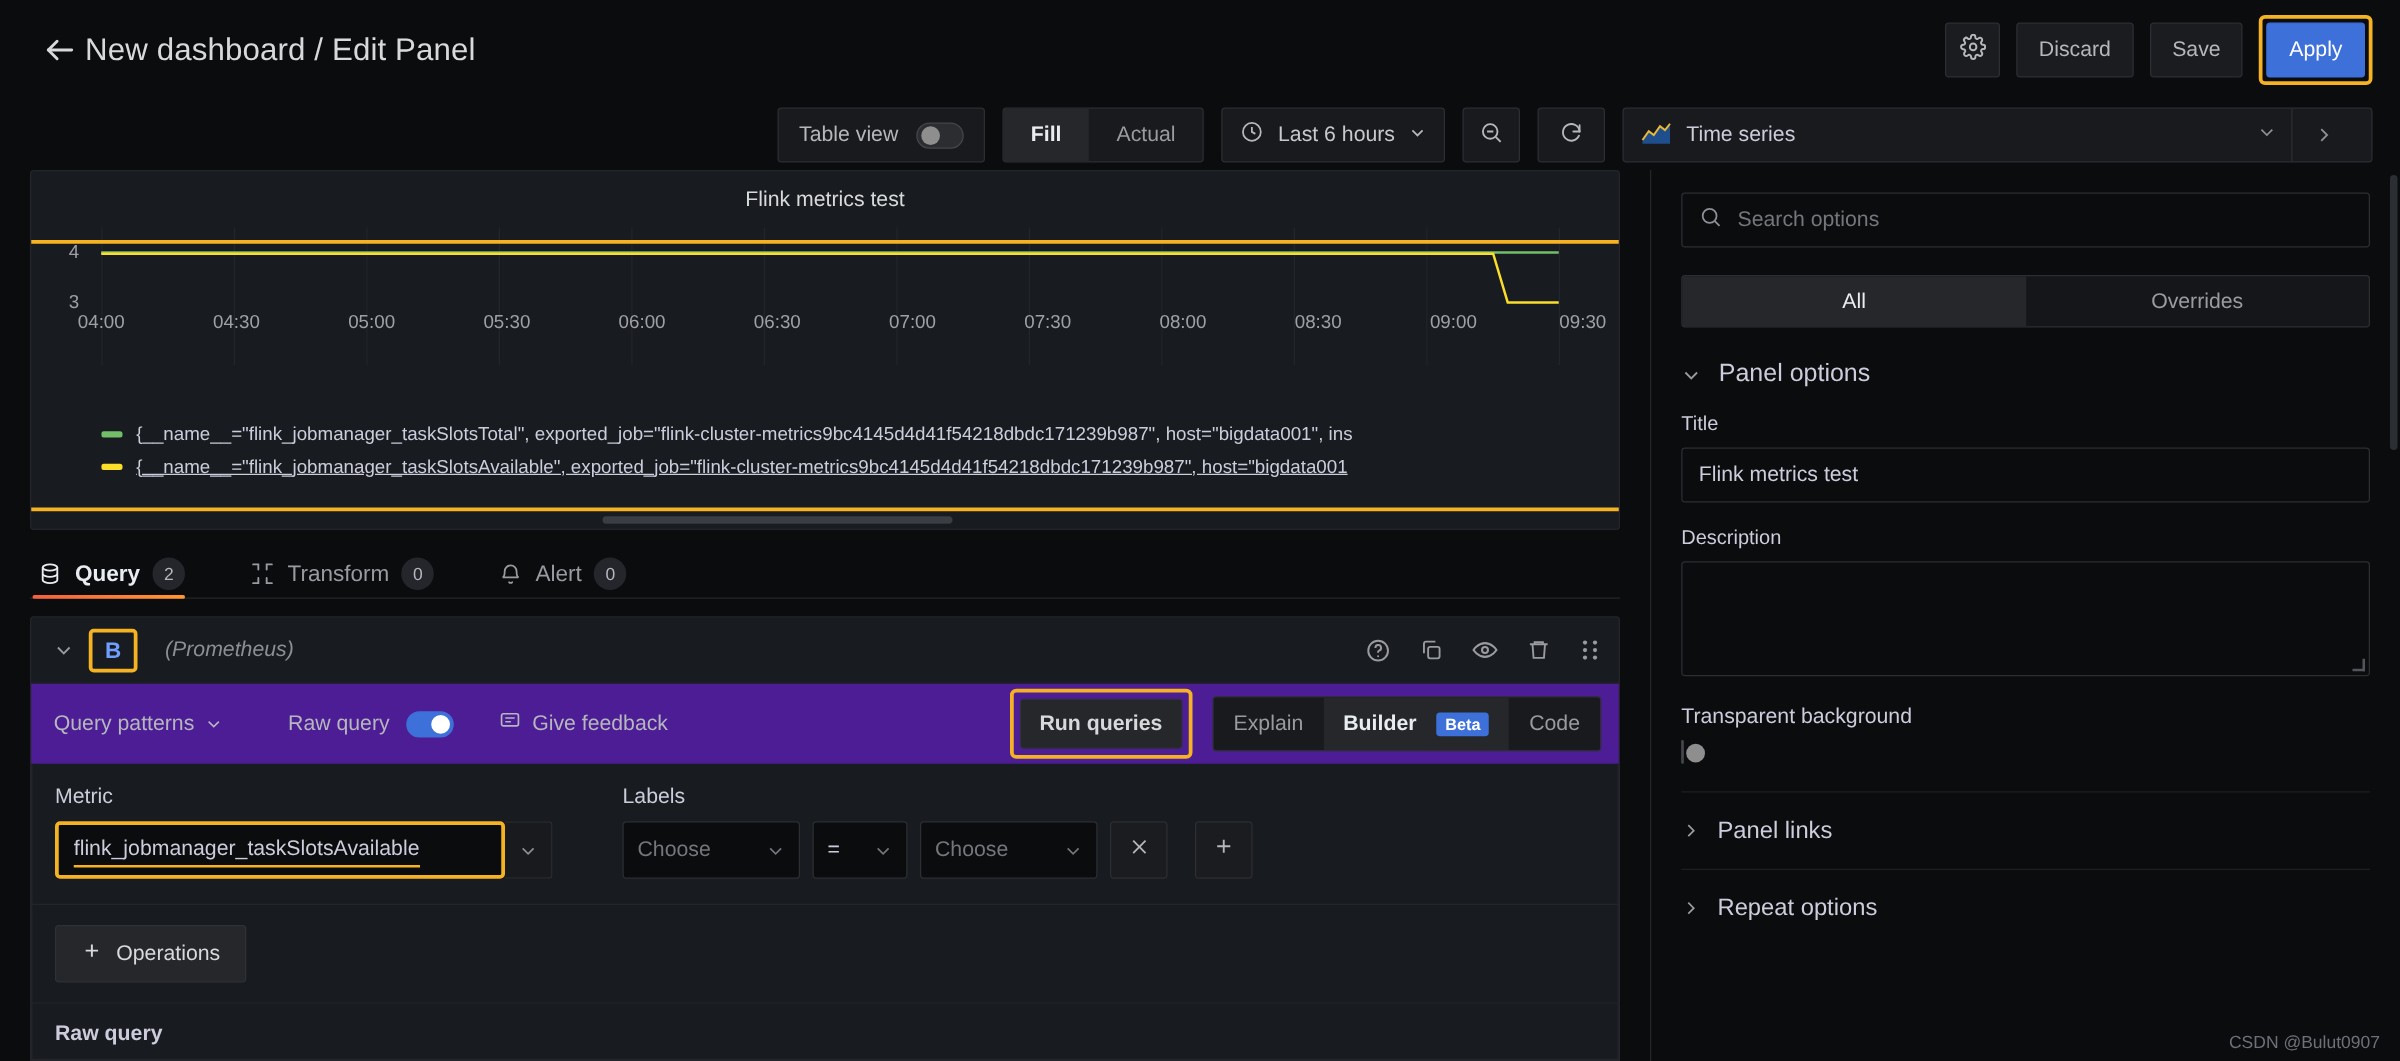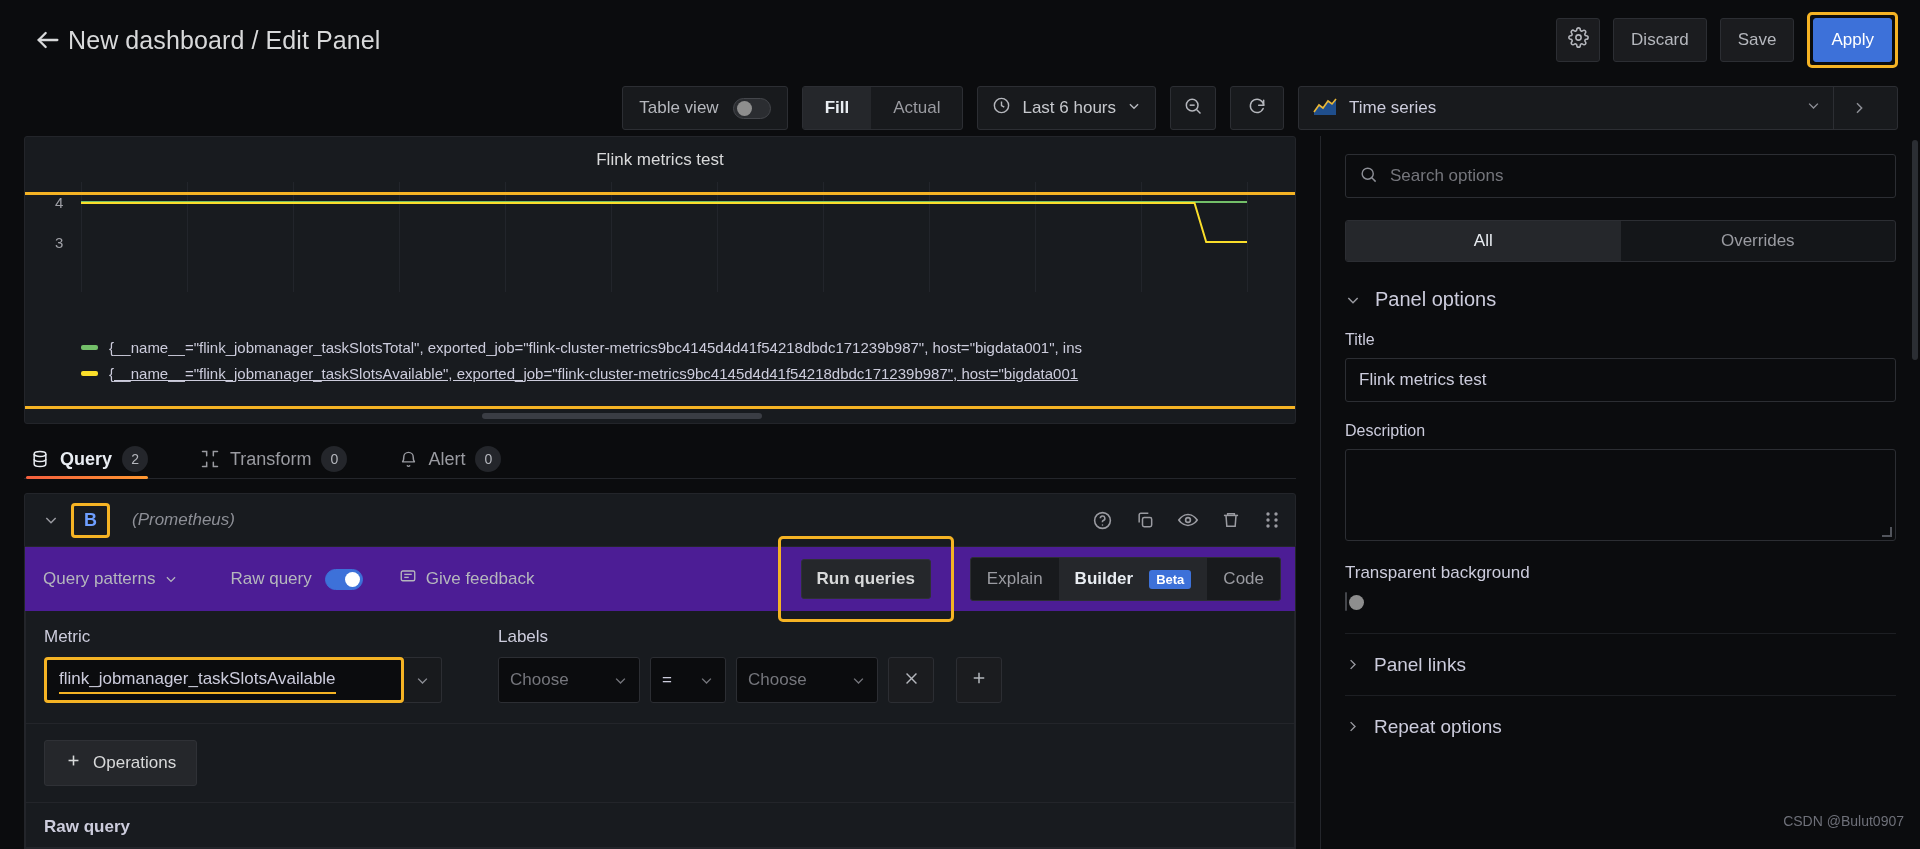--- a/index.html
+++ b/index.html
@@ -179,21 +179,21 @@
   .qbody {
     background: #4c1d95; border: 1px solid #23252a; border-top: none; padding: 0;
   }
   .qbody-toolbar {
     display: flex; align-items: center; gap: 0; padding: 14px 14px 14px 18px; height: 64px;
   }
   .qp { display: flex; align-items: center; gap: 9px; color: #b5b7bd; font-size: 17px; cursor: pointer; }
   .rawq { display: flex; align-items: center; gap: 13px; margin-left: 52px; color: #b5b7bd; font-size: 17px; }
   .givefb { display: flex; align-items: center; gap: 9px; margin-left: 36px; color: #b5b7bd; font-size: 17px; cursor: pointer; }
   .qbody-toolbar .spacer { flex: 1; }
-  .runq-wrap { border: 3px solid #f5b324; border-radius: 5px; padding: 20px; }
+  .runq-wrap { border: 3px solid #f5b324; border-radius: 5px; padding: 5px; }
   .runq {
     height: 40px; padding: 0 15px; background: #25272b; border: 1px solid #2f3136; border-radius: 3px;
     display: flex; align-items: center; font-size: 17px; color: #d8d9da; font-weight: 600; cursor: pointer;
   }
   .mode-group {
     margin-left: 16px; height: 44px; border: 1px solid #2c2e33; border-radius: 3px;
     display: flex; align-items: center; overflow: hidden; background: #181a1d;
   }
   .mode {
     padding: 0 16px; height: 100%; display: flex; align-items: center; gap: 9px;
@@ -290,21 +290,21 @@
     border-right: 2px solid #52555c; border-bottom: 2px solid #52555c;
   }
   .toggle-field { margin: 22px 24px 0 24px; }
   .toggle-field .flabel { font-size: 17px; color: #ccccdc; margin-bottom: 10px; }
   .collapsed-row {
     margin: 0 24px; height: 62px; display: flex; align-items: center; gap: 14px;
     cursor: pointer; border-top: 1px solid #1d1f23;
   }
   .collapsed-row .ctitle { font-size: 19px; color: #ccccdc; }
   .watermark {
-    position: absolute; right: 16px; bottom: 20px; font-size: 14px; color: #6e7079;
+    position: absolute; right: 16px; bottom: 8px; font-size: 14px; color: #6e7079;
   }
   .panel-scrollbar {
     position: absolute; right: 2px; top: 140px; width: 6px; height: 220px;
     background: #2b2e33; border-radius: 3px;
   }
 </style>
 </head>
 <body>
 
 <div class="app">
@@ -430,20 +430,34 @@
               <div class="gridline" style="left:81.81%"></div>
               <div class="gridline" style="left:90.90%"></div>
               <div class="gridline" style="left:100%"></div>
               <svg class="series" viewBox="0 0 1000 110" preserveAspectRatio="none">
                 <polyline points="0,20 1000,20" fill="none" stroke="#73bf69" stroke-width="2" vector-effect="non-scaling-stroke"></polyline>
                 <polyline points="0,21 955,21 965,60 1000,60" fill="none" stroke="#fade2a" stroke-width="2" vector-effect="non-scaling-stroke"></polyline>
               </svg>
             </div>
           </div>
 
+          <div class="xaxis">
+            <div class="xtick" style="left:0%">04:00</div>
+            <div class="xtick" style="left:9.09%">04:30</div>
+            <div class="xtick" style="left:18.18%">05:00</div>
+            <div class="xtick" style="left:27.27%">05:30</div>
+            <div class="xtick" style="left:36.36%">06:00</div>
+            <div class="xtick" style="left:45.45%">06:30</div>
+            <div class="xtick" style="left:54.54%">07:00</div>
+            <div class="xtick" style="left:63.63%">07:30</div>
+            <div class="xtick" style="left:72.72%">08:00</div>
+            <div class="xtick" style="left:81.81%">08:30</div>
+            <div class="xtick" style="left:90.90%">09:00</div>
+            <div class="xtick" style="left:99.6%">09:30</div>
+          </div>
 
           <div class="legend">
             <div class="legend-row">
               <span class="swatch" style="background:#73bf69"></span>
               <span class="ltext">{__name__="flink_jobmanager_taskSlotsTotal", exported_job="flink-cluster-metrics9bc4145d4d41f54218dbdc171239b987", host="bigdata001", ins</span>
             </div>
             <div class="legend-row selected">
               <span class="swatch" style="background:#fade2a"></span>
               <span class="ltext">{__name__="flink_jobmanager_taskSlotsAvailable", exported_job="flink-cluster-metrics9bc4145d4d41f54218dbdc171239b987", host="bigdata001</span>
             </div>

